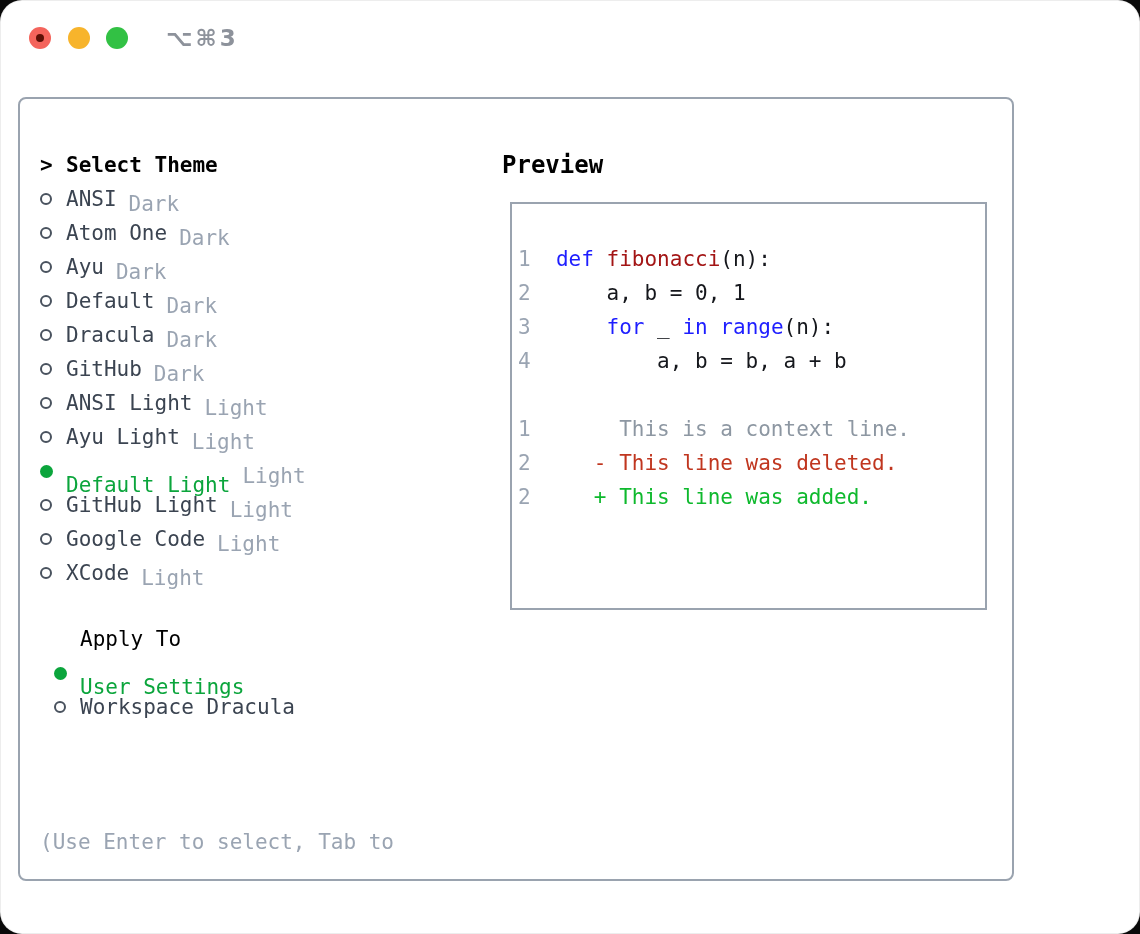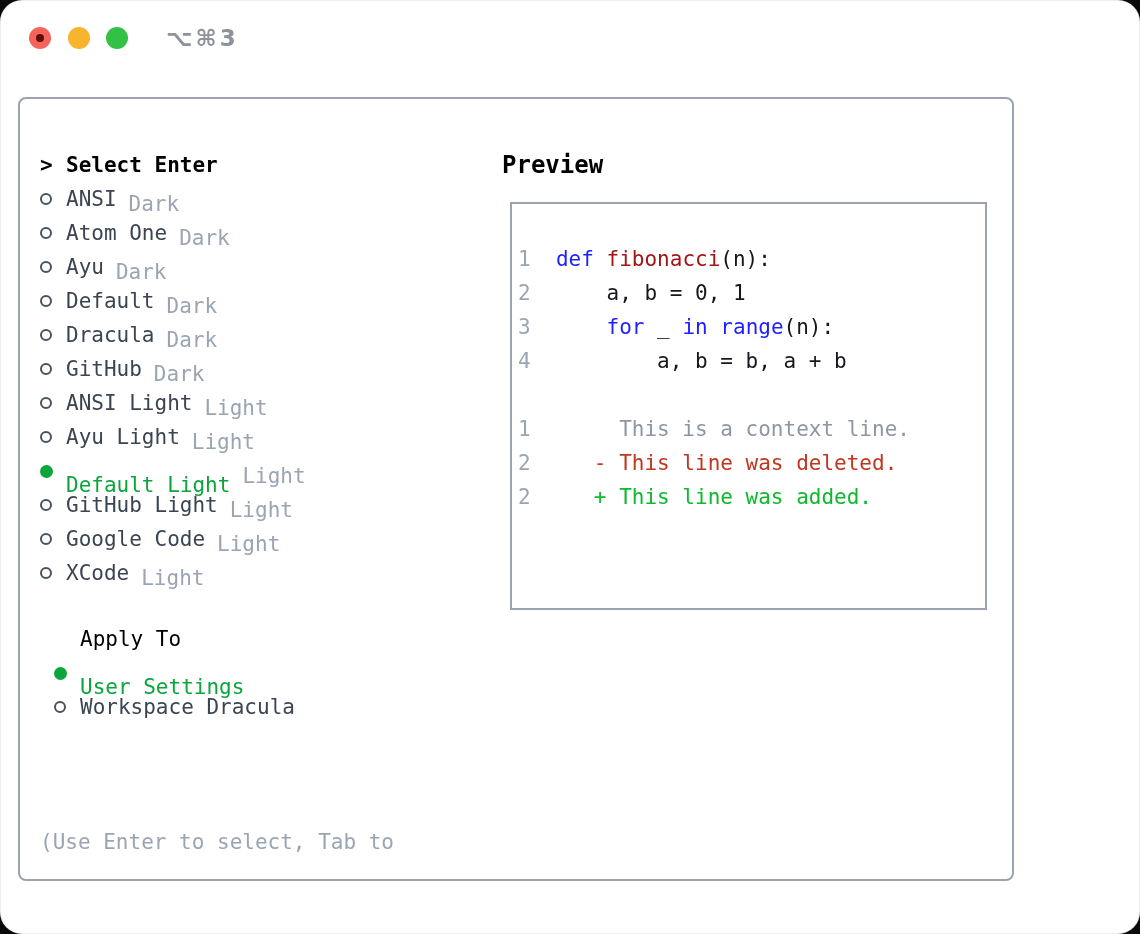--- a/index.html
+++ b/index.html
@@ -74,21 +74,21 @@
   </div>
   <div class="traffic yellow"></div>
   <div class="traffic green"></div>
   <div class="shortcut">⌥⌘3</div>
 
   <div class="panel">
 
     <div class="themes">
       <div class="row">
         <span class="bullet prompt">&gt;</span>
-        <span class="hdr-label">Select Enter</span>
+        <span class="hdr-label">Select Theme</span>
       </div>
       <div id="theme-rows">
           <div class="row"><span class="bullet"><span class="ring"></span></span><span class="tname">ANSI</span><span class="variant">Dark</span></div>
           <div class="row"><span class="bullet"><span class="ring"></span></span><span class="tname">Atom One</span><span class="variant">Dark</span></div>
           <div class="row"><span class="bullet"><span class="ring"></span></span><span class="tname">Ayu</span><span class="variant">Dark</span></div>
           <div class="row"><span class="bullet"><span class="ring"></span></span><span class="tname">Default</span><span class="variant">Dark</span></div>
           <div class="row"><span class="bullet"><span class="ring"></span></span><span class="tname">Dracula</span><span class="variant">Dark</span></div>
           <div class="row"><span class="bullet"><span class="ring"></span></span><span class="tname">GitHub</span><span class="variant">Dark</span></div>
           <div class="row"><span class="bullet"><span class="ring"></span></span><span class="tname">ANSI Light</span><span class="variant">Light</span></div>
           <div class="row"><span class="bullet"><span class="ring"></span></span><span class="tname">Ayu Light</span><span class="variant">Light</span></div>

